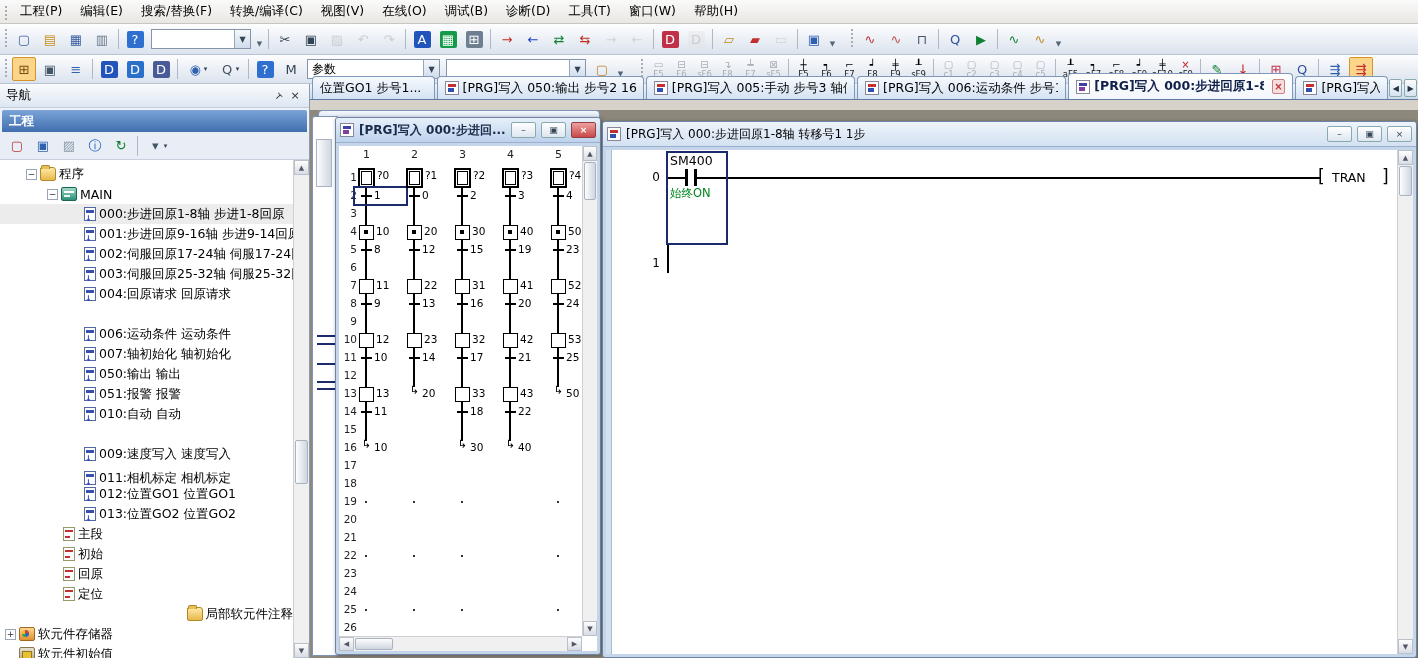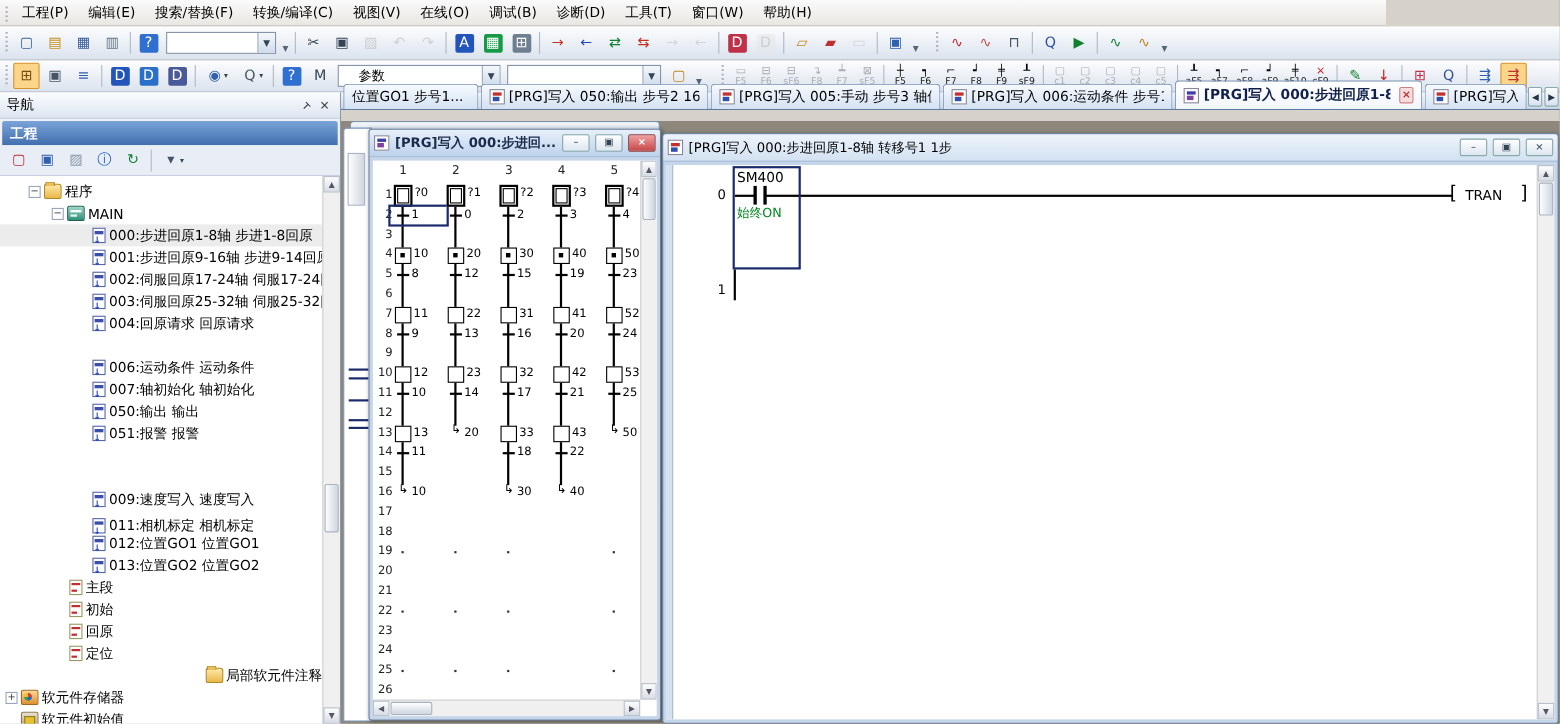--- a/index.html
+++ b/index.html
@@ -1,20 +1,20 @@
 <!DOCTYPE html>
 <html><head>
 <meta charset="utf-8">
 <style>
   * { margin:0; padding:0; box-sizing:border-box; }
   html,body { width:1418px; height:658px; overflow:hidden; }
   body { font-family:"DejaVu Sans","Liberation Sans",sans-serif; font-size:12px; background:#d6d2ca; position:relative; color:#000; }
 
   
-  #menubar { position:absolute; left:0; top:0; width:1260px; height:24px;
+  #menubar { position:absolute; left:0; top:0; width:1418px; height:24px;
     background:linear-gradient(#fafafa,#e9e7e3); border-bottom:1px solid #c9c6c0; display:flex; align-items:center; }
   .grip { width:5px; height:70%; margin:0 3px; background:repeating-linear-gradient(#aab 0 2px, transparent 2px 4px); background-size:2px 4px; background-repeat:repeat-y; background-position:center; }
   .menu-item { padding:3px 9px; font-size:12.5px; cursor:default; }
 
   
   .tbrow { position:absolute; left:0; width:1418px; display:flex; align-items:center;
     background:linear-gradient(#fdfdfe,#dbe3ee); border-bottom:1px solid #b9c4d2; }
   #tb1 { top:24px; height:31px; }
   #tb2 { top:55px; height:29px; }
   .tsep { width:1px; height:20px; background:#aeb9c8; margin:0 3px; }
@@ -309,21 +309,21 @@
         <span class="ig" style="color: rgb(68, 85, 102);">Q</span>
         <span style="font-size: 7px; color: rgb(51, 68, 85);">▾</span>
       </div>
       <div class="tsep"></div>
       <div class="tbtn">
         <span class="ig" style="color: rgb(255, 255, 255); background: rgb(47, 111, 208);">?</span>
       </div>
       <div class="tbtn">
         <span class="ig" style="color: rgb(51, 68, 85);">M</span>
       </div>
-      <div class="combo" style="width: 148px; padding-left: 14px;">
+      <div class="combo" style="width: 133px;">
         <span class="cval">参数</span>
         <span class="carr">▼</span>
       </div>
       <div class="combo" style="width: 140px;">
         <span class="cval"></span>
         <span class="carr">▼</span>
       </div>
       <div class="tbtn">
         <span class="ig" style="color: rgb(192, 136, 32);">▢</span>
       </div>
@@ -572,20 +572,26 @@
         <span style="width: 68px; flex: 0 0 68px;"></span>
         <span style="width: 14px; flex: 0 0 14px;"></span>
         <span class="tico ic-prg"></span>
         <span class="tlbl">050:输出 输出</span>
       </div>
       <div class="trow" style="top: 224px;">
         <span style="width: 68px; flex: 0 0 68px;"></span>
         <span style="width: 14px; flex: 0 0 14px;"></span>
         <span class="tico ic-prg"></span>
         <span class="tlbl">051:报警 报警</span>
+      </div>
+      <div class="trow" style="top: 244px;">
+        <span style="width: 68px; flex: 0 0 68px;"></span>
+        <span style="width: 14px; flex: 0 0 14px;"></span>
+        <span class="tico ic-prg"></span>
+        <span class="tlbl">010:自动 自动</span>
       </div>
       <div class="trow" style="top: 284px;">
         <span style="width: 68px; flex: 0 0 68px;"></span>
         <span style="width: 14px; flex: 0 0 14px;"></span>
         <span class="tico ic-prg"></span>
         <span class="tlbl">009:速度写入 速度写入</span>
       </div>
       <div class="trow" style="top: 308px;">
         <span style="width: 68px; flex: 0 0 68px;"></span>
         <span style="width: 14px; flex: 0 0 14px;"></span>

